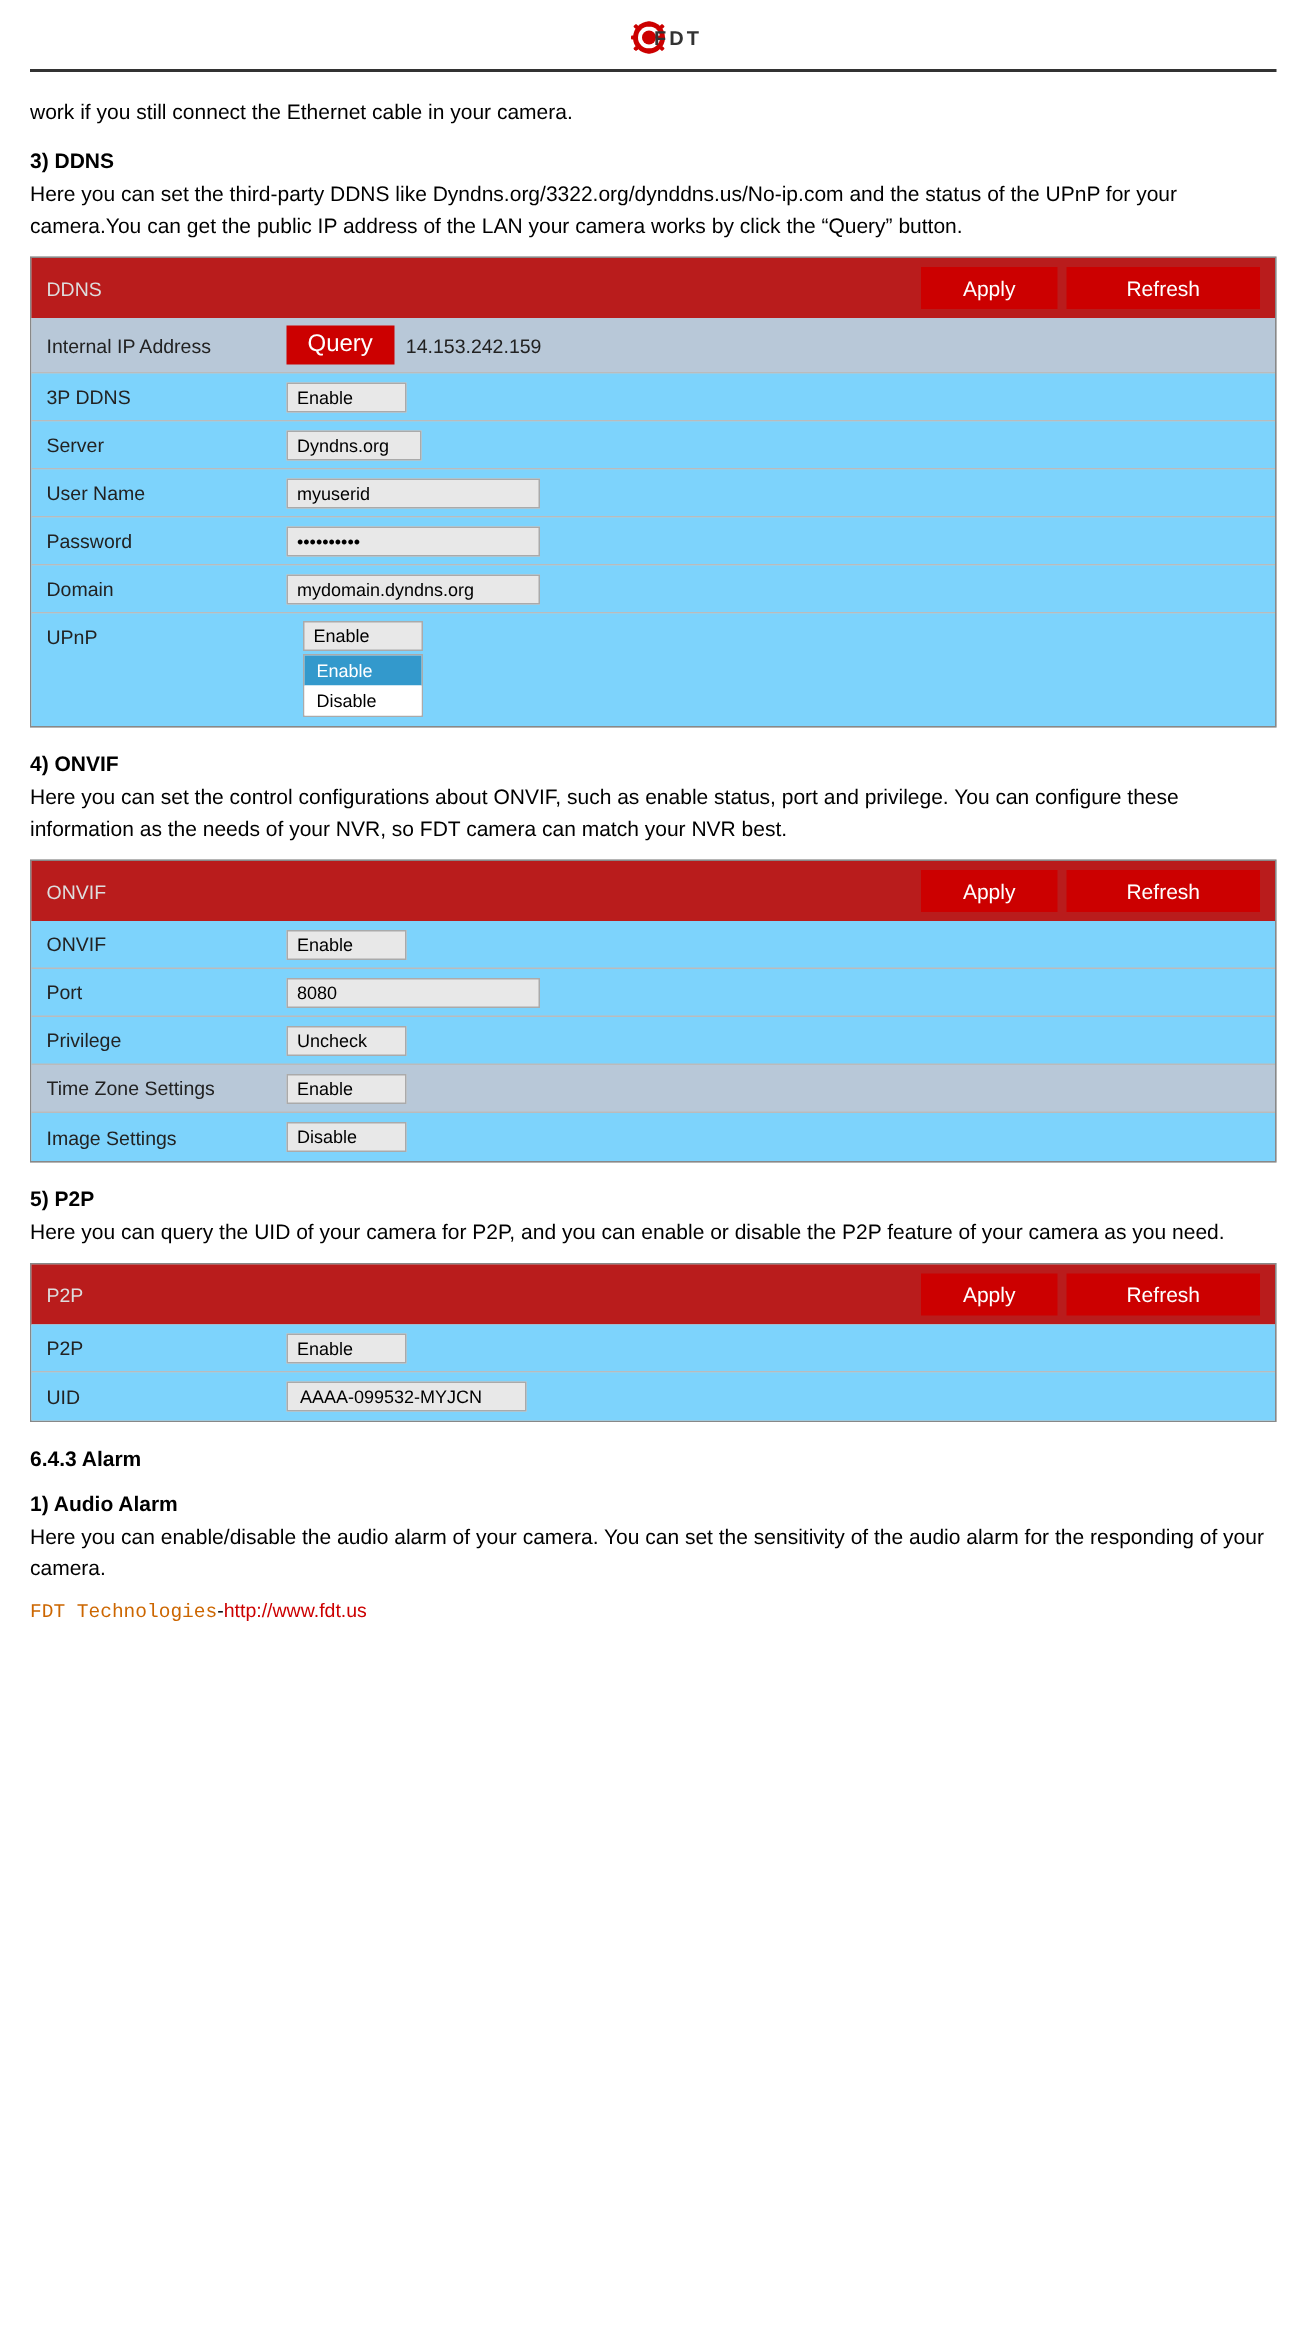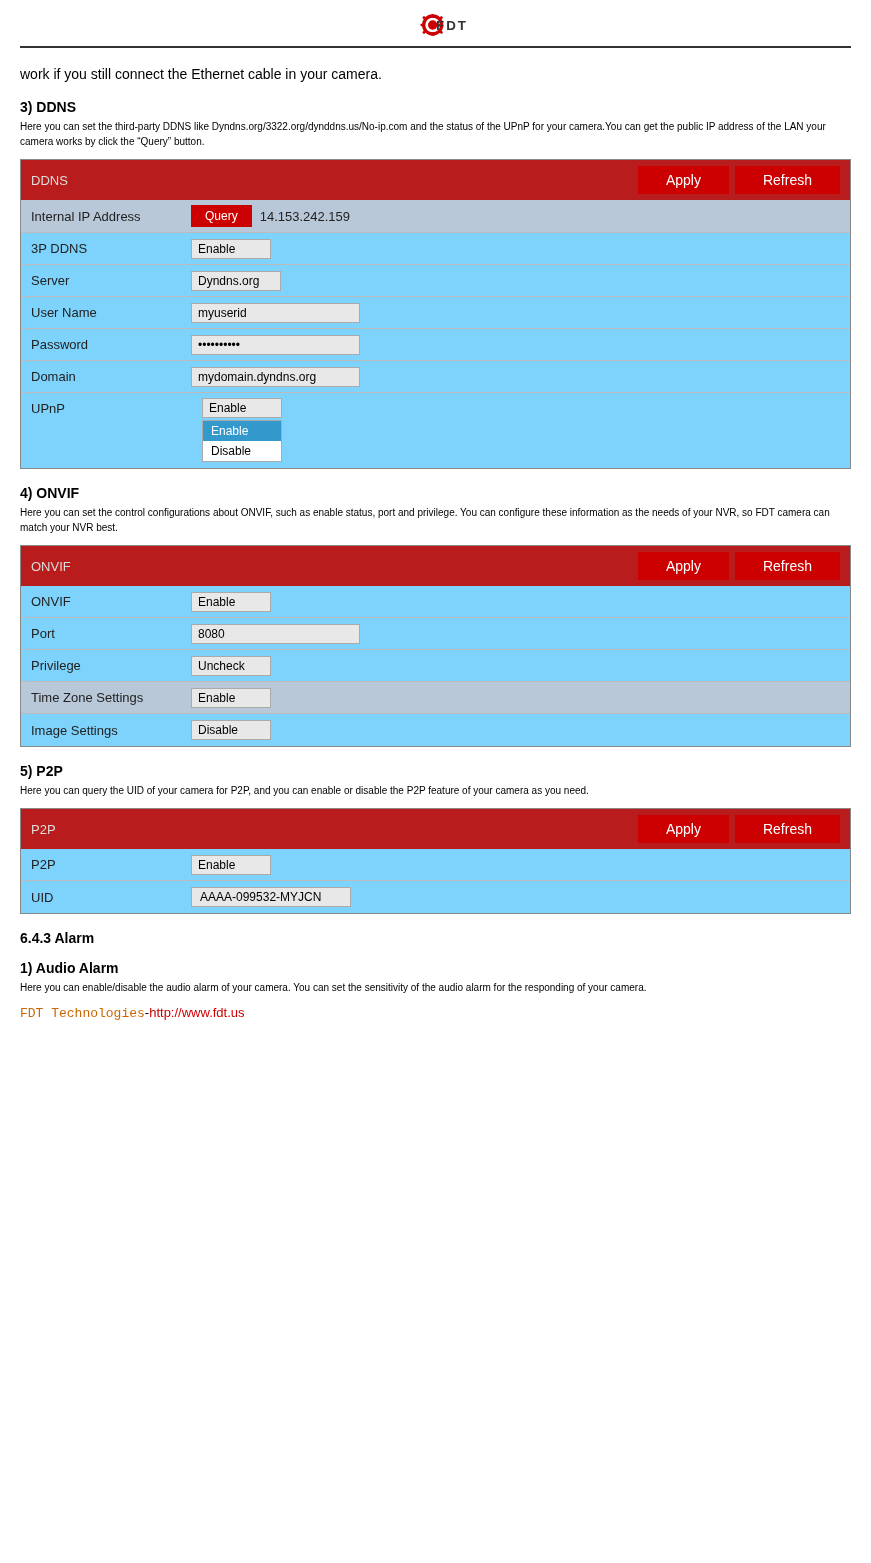--- a/index.html
+++ b/index.html
@@ -31,21 +31,21 @@
       line-height: 1.5;
       margin-bottom: 12px;
     }
     .section-title {
       font-weight: bold;
       font-size: 14px;
       margin-top: 14px;
       margin-bottom: 4px;
     }
     .section-desc {
-      font-size: 10px;
+      font-size: 14px;
       line-height: 1.5;
       margin-bottom: 10px;
     }
     .panel {
       border: 1px solid #888;
       margin-bottom: 16px;
       background: #c8c8c8;
     }
     .panel-header {
       display: flex;
@@ -65,21 +65,21 @@
       border: none;
       padding: 6px 28px;
       font-size: 14px;
       cursor: pointer;
       font-weight: normal;
     }
     .btn-refresh {
       background: #cc0000;
       color: #fff;
       border: none;
-      padding: 6px 28px;
+      padding: 6px 40px;
       font-size: 14px;
       cursor: pointer;
       font-weight: normal;
     }
     .panel-body {
       background: #d4d4d4;
       padding: 0;
     }
     .panel-row {
       display: flex;
@@ -102,21 +102,21 @@
     }
     .row-value {
       font-size: 13px;
       color: #222;
     }
     .query-btn {
       background: #cc0000;
       color: #fff;
       border: none;
       padding: 4px 14px;
-      font-size: 12px;
+      font-size: 16px;
       cursor: pointer;
       margin-right: 8px;
     }
     .select-wrapper {
       position: relative;
       display: inline-block;
     }
     .panel-select {
       appearance: none;
       -webkit-appearance: none;

